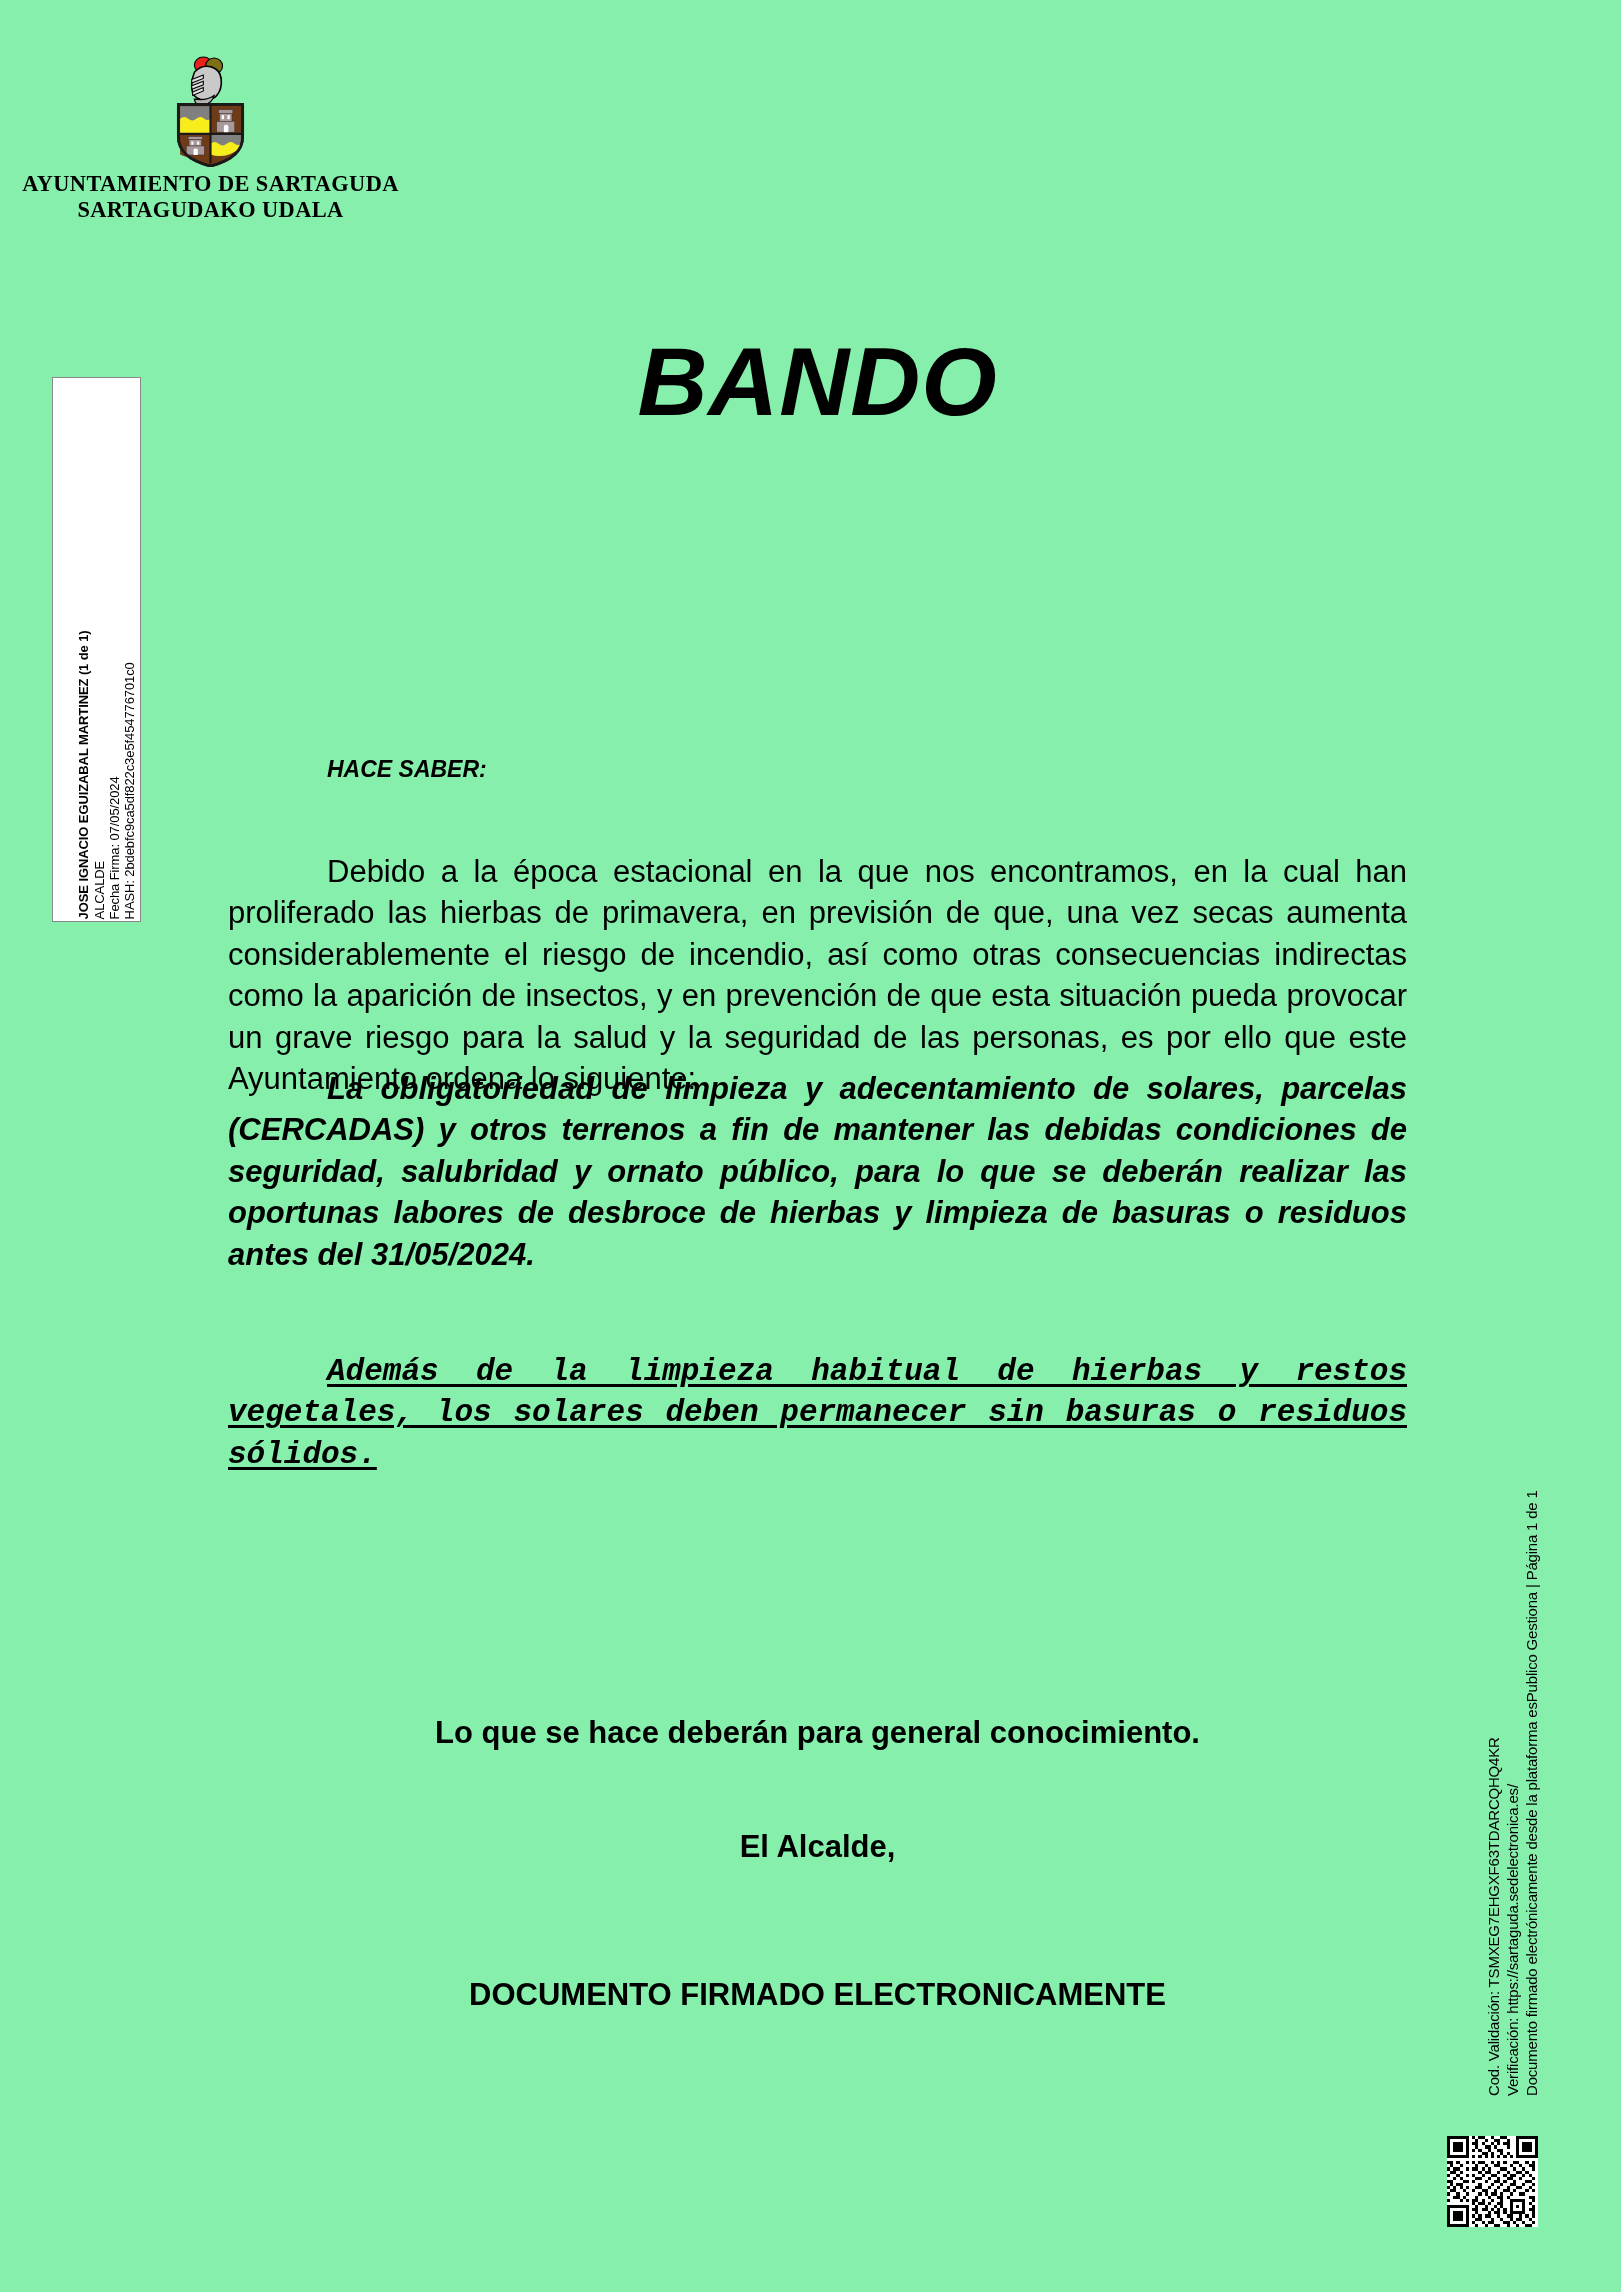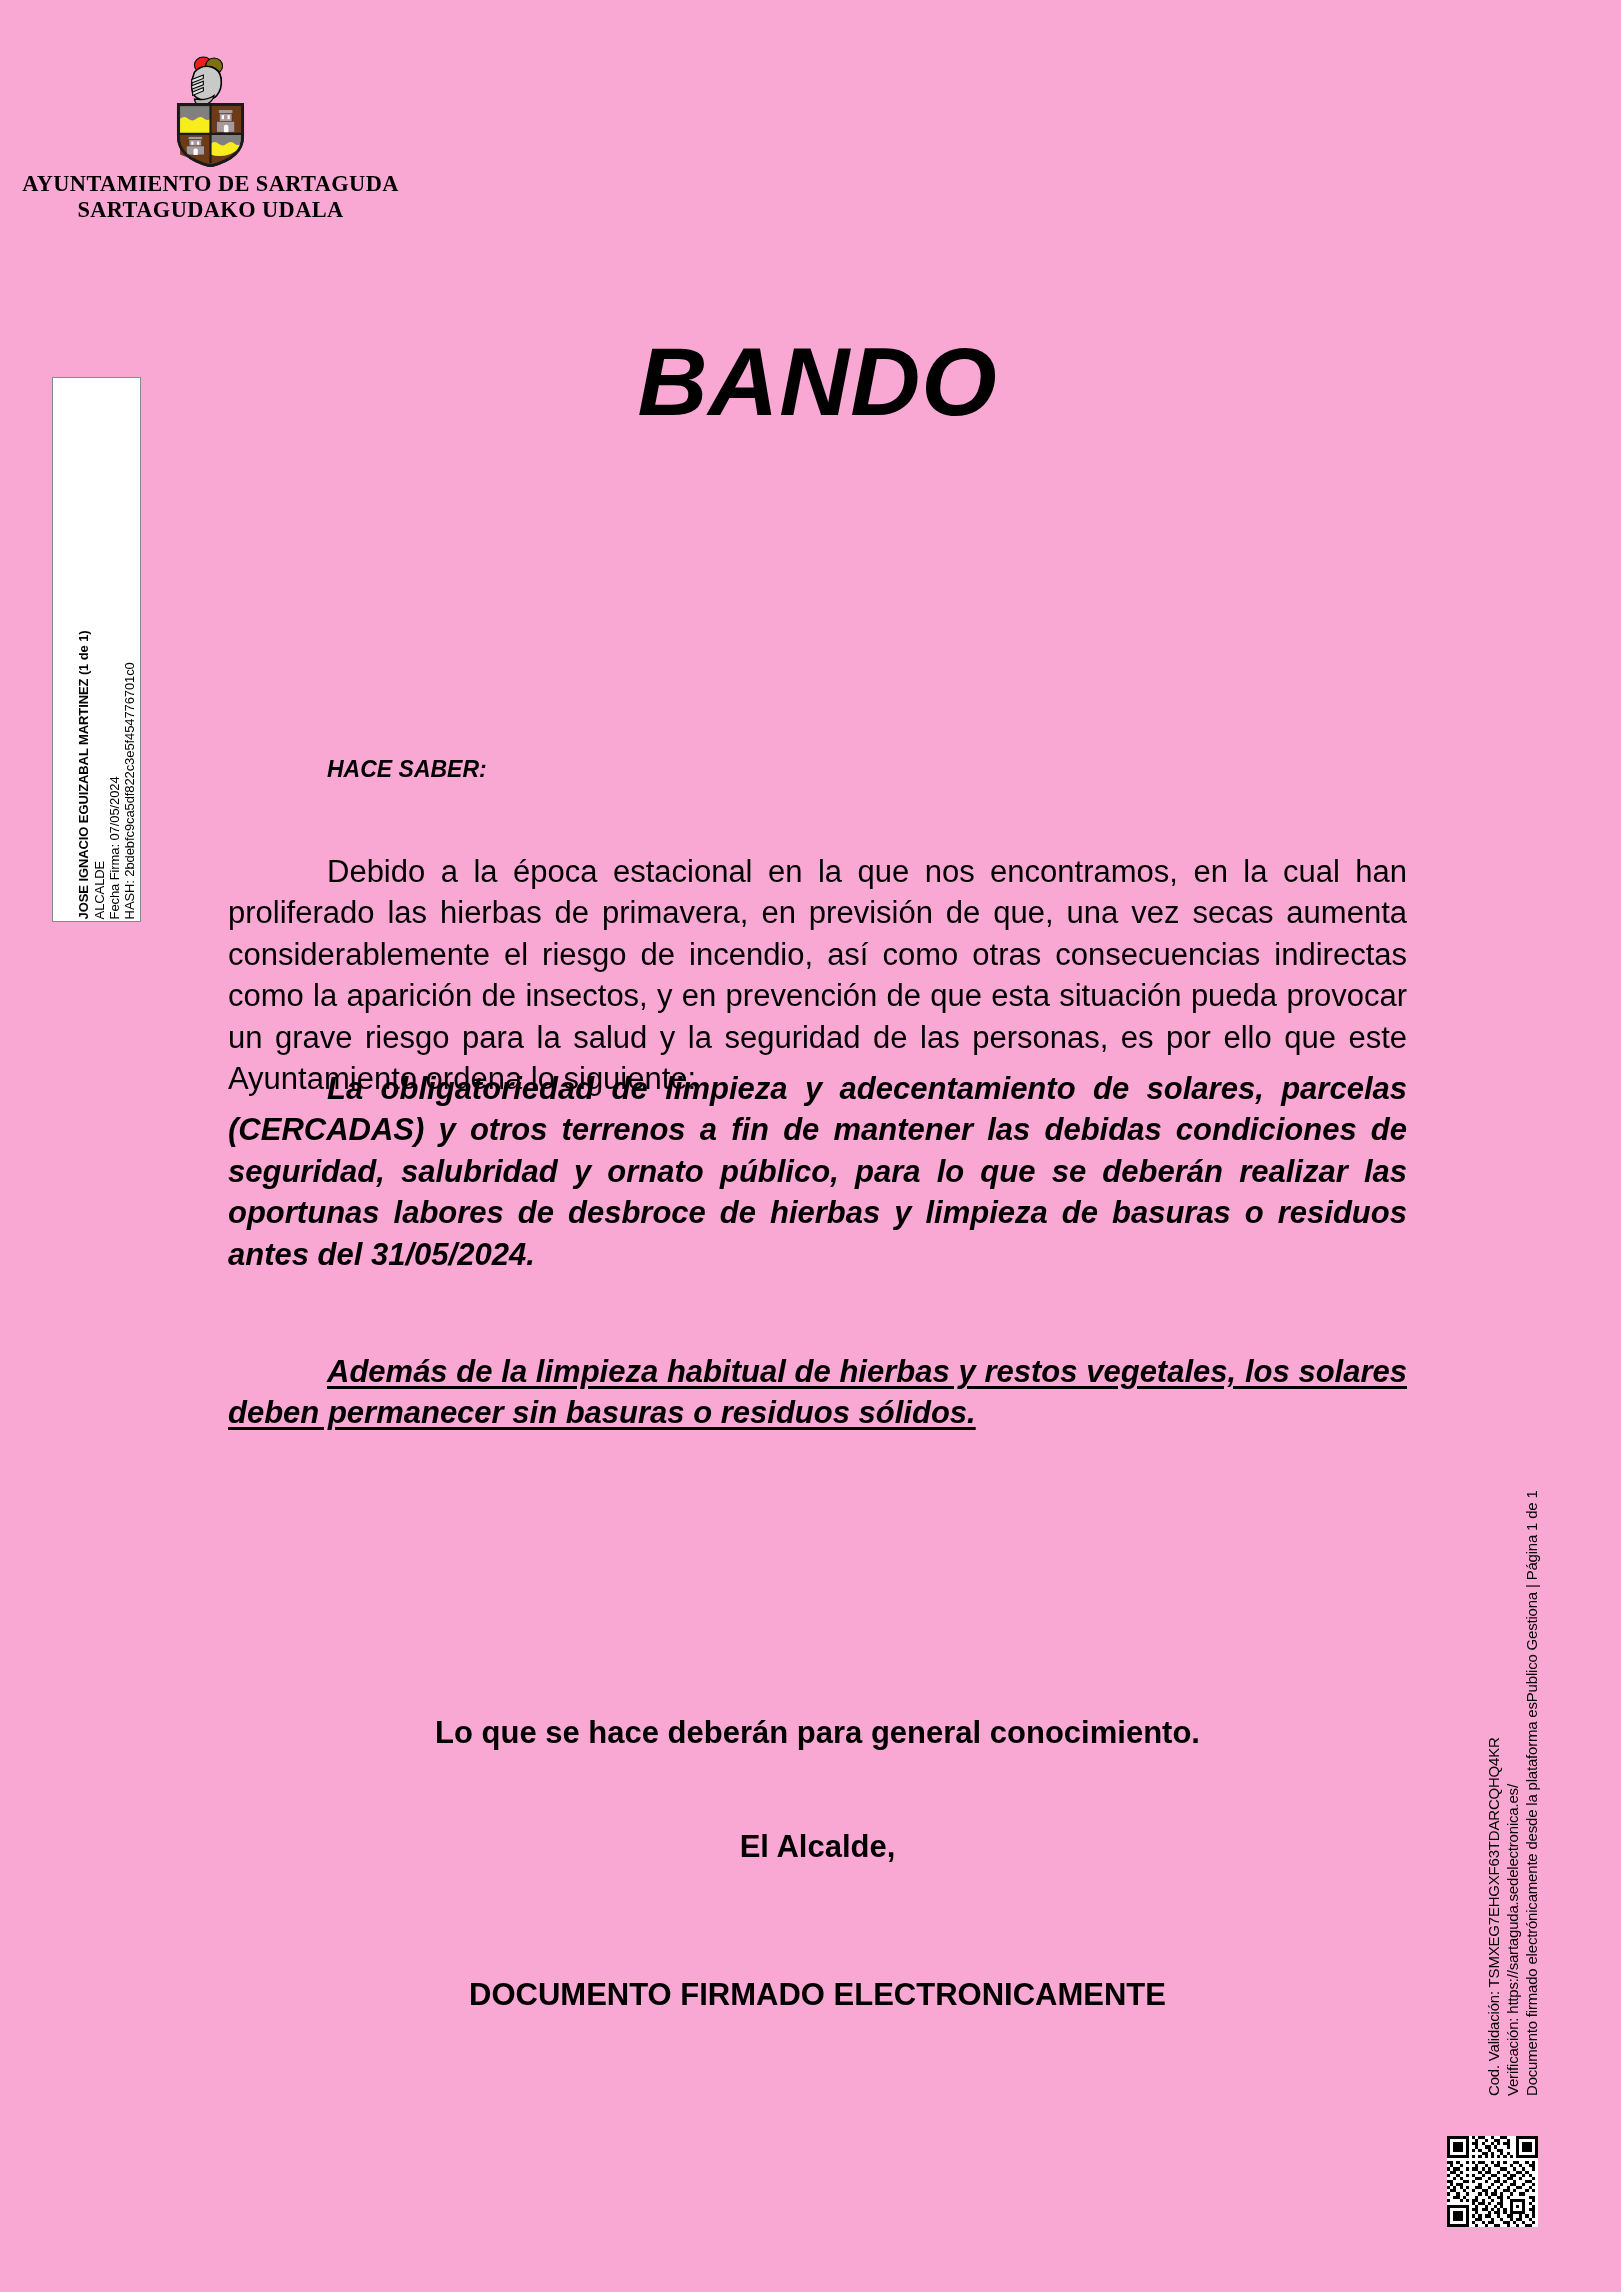--- a/index.html
+++ b/index.html
@@ -4,21 +4,21 @@
 <style>
   html, body {
     margin: 0;
     padding: 0;
     background: #ffffff;
   }
   .page {
     position: relative;
     width: 1622px;
     height: 2293px;
-    background: #f9a8d4;
+    background: #86efac;
     overflow: hidden;
     font-family: "Liberation Sans", sans-serif;
     color: #000000;
   }
 
   
   .crest-block {
     position: absolute;
     left: 0px;
     top: 49px;
@@ -130,21 +130,21 @@
     font-style: italic;
   }
   .para.bold-it-u {
     font-weight: bold;
     font-style: italic;
     text-decoration: underline;
     text-underline-offset: 3.6px;
   }
   .para.p1 { top: 851px; }
   .para.p2 { top: 1068px; }
-  .para.p3 { top: 1351px; }
+  .para.p3 { top: 1351px; font-family: Liberation Mono, monospace; }
   .para.p4 { top: 1493px; }
 
   .centered-note {
     position: absolute;
     left: 228px;
     width: 1179px;
     text-align: center;
     font-size: 31px;
     font-weight: bold;
   }

